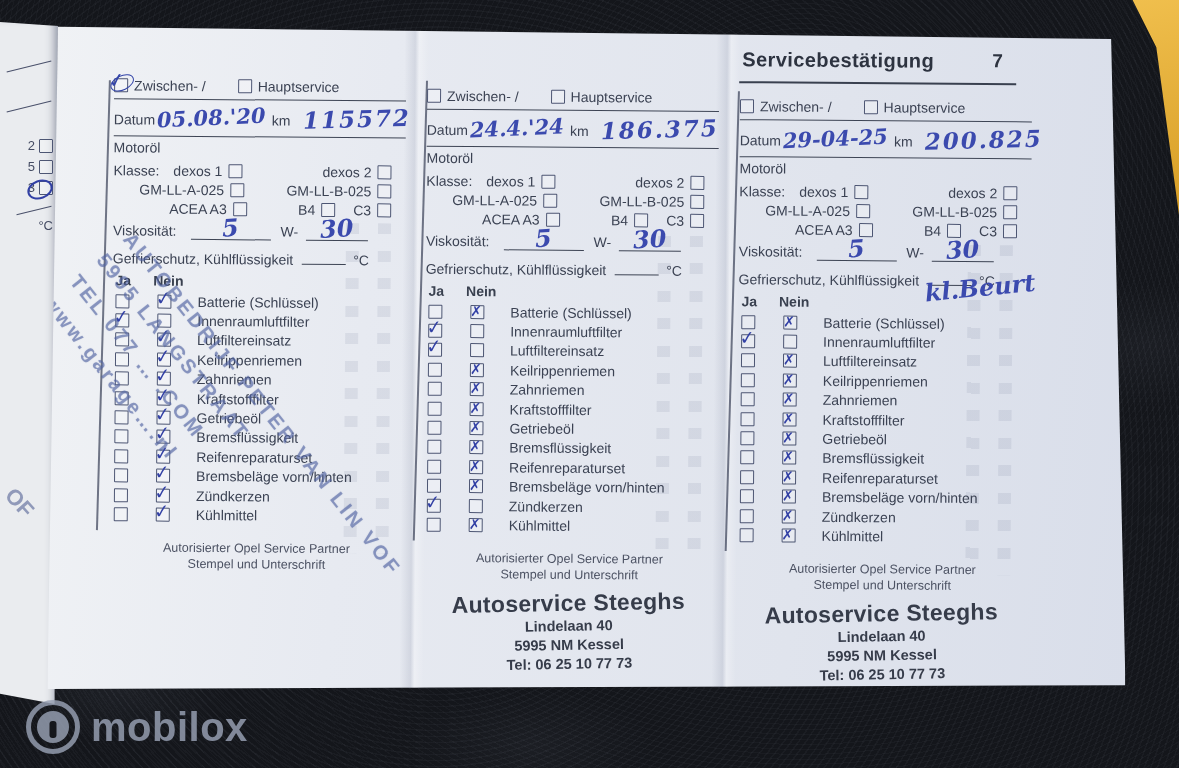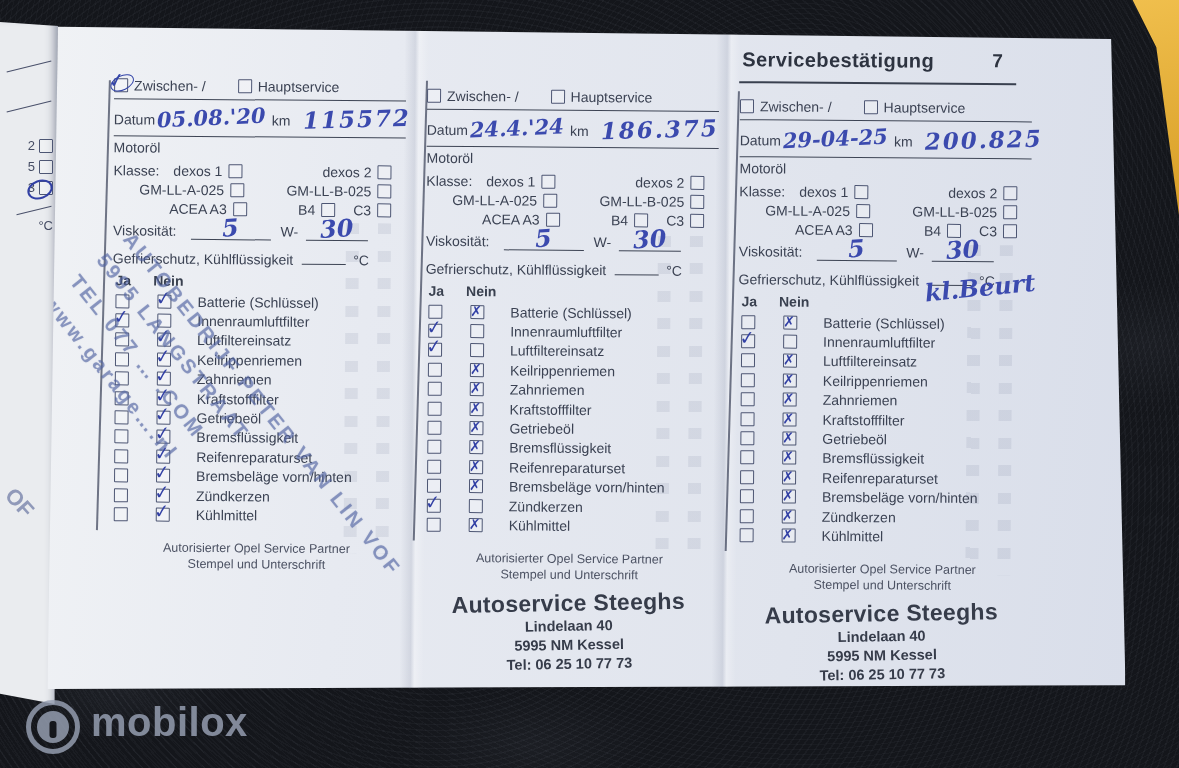--- a/index.html
+++ b/index.html
@@ -79,21 +79,21 @@
   .scrib{position:absolute;left:-7px;top:-11px;font-size:20px;color:#3344a8;transform:rotate(-10deg);font-family:"DejaVu Sans",sans-serif;}
   .scrib::after{content:'';position:absolute;left:1px;top:8px;width:23px;height:13px;border:1.8px solid #3344a8;border-radius:50%;transform:rotate(-16deg);}
   .footer{text-align:center;margin-top:15px;font-size:12.5px;color:#4c5263;line-height:1.3;}
   .stampblk{text-align:center;margin-top:7px;transform:rotate(-1.5deg);color:#363c4a;}
   .stamp-name{font-size:23px;font-weight:bold;letter-spacing:.3px;}
   .stamp-line{font-size:14.5px;font-weight:bold;line-height:1.32;}
   .diag{position:absolute;left:28px;top:150px;width:370px;transform:rotate(51deg);transform-origin:0 0;pointer-events:none;color:rgba(80,98,160,.48);text-shadow:0 0 1px rgba(80,98,160,.35);}
   .diag-line{font-size:20px;font-weight:bold;letter-spacing:3px;line-height:34px;white-space:nowrap;}
   .annot{position:absolute;left:186px;top:176px;font-size:24px;transform:rotate(-6deg);white-space:nowrap;}
   
-  .wm{position:absolute;left:26px;top:700px;display:flex;align-items:flex-start;gap:11px;opacity:.82;}
+  .wm{position:absolute;left:26px;top:700px;display:flex;align-items:center;gap:11px;opacity:.82;}
   .wm-icon{width:44px;height:44px;border-radius:50%;border:5px solid #98a1b4;position:relative;}
   .wm-icon .disc{position:absolute;inset:6px;border-radius:50%;background:#98a1b4;}
   .wm-icon .slot{position:absolute;left:50%;top:16px;width:7px;height:17px;background:#14161b;transform:translateX(-50%);border-radius:3px;}
   .wm-text{font-size:40px;font-weight:bold;color:#99a2b5;letter-spacing:.5px;}
 </style>
 </head>
 <body>
 
 <div class="scene">
 

